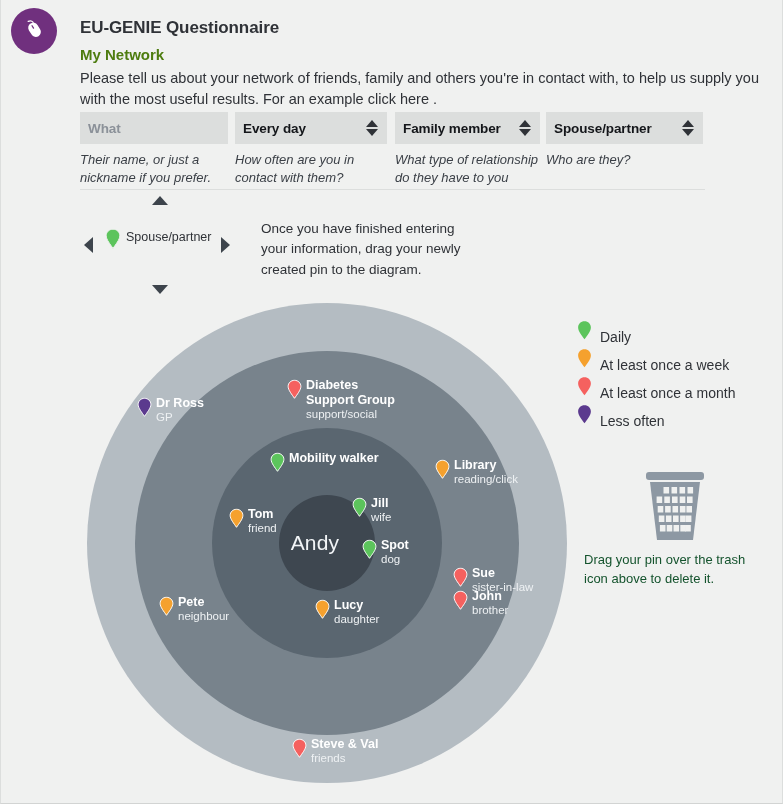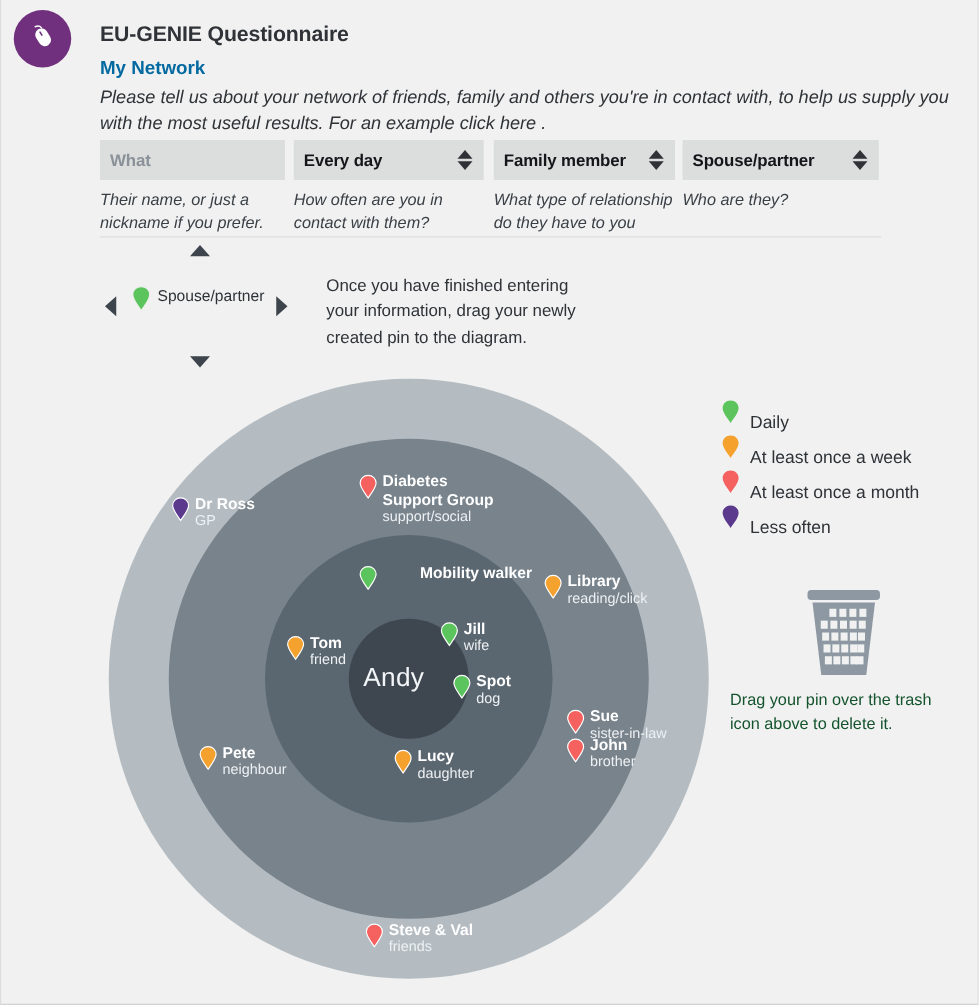--- a/index.html
+++ b/index.html
@@ -48,29 +48,28 @@
     font-weight: bold;
     color: #2f3237;
     letter-spacing: -0.1px;
   }
   #subtitle {
     position: absolute;
     left: 79px;
     top: 46px;
     font-size: 15px;
     font-weight: bold;
-    color: #0369a1;
+    color: #4d7c0f;
   }
   #intro {
     position: absolute;
     left: 79px;
     top: 68px;
     width: 700px;
     font-size: 14.5px;
-    font-style: italic;
     color: #2f3237;
     line-height: 1.45;
   }
 
   
   #form-row {
     position: absolute;
     left: 79px;
     top: 112px;
     width: 625px;
@@ -398,21 +397,21 @@
       <div class="node" style="left: 200px; top: 76px;">
         <span><svg width="15" height="21" viewBox="0 0 16 22">
             <path d="M8 1.2 C4.1 1.2 1.2 4.1 1.2 7.7 C1.2 11.6 5.3 16.4 8 20.4 C10.7 16.4 14.8 11.6 14.8 7.7 C14.8 4.1 11.9 1.2 8 1.2 Z" fill="#f5615f" stroke="#ffffff" stroke-width="1"></path>
           </svg></span>
         <span class="node-text">
           <span class="node-name">Diabetes</span>
           <span class="node-name">Support Group</span>
           <span class="node-role">support/social</span>
         </span>
       </div>
-      <div class="node" style="left: 200px; top: 149px; gap: 30px;">
+      <div class="node" style="left: 183px; top: 149px;">
         <span><svg width="15" height="21" viewBox="0 0 16 22">
             <path d="M8 1.2 C4.1 1.2 1.2 4.1 1.2 7.7 C1.2 11.6 5.3 16.4 8 20.4 C10.7 16.4 14.8 11.6 14.8 7.7 C14.8 4.1 11.9 1.2 8 1.2 Z" fill="#5cc45c" stroke="#ffffff" stroke-width="1"></path>
           </svg></span>
         <span class="node-text">
           <span class="node-name">Mobility walker</span>
         </span>
       </div>
       <div class="node" style="left: 348px; top: 156px;">
         <span><svg width="15" height="21" viewBox="0 0 16 22">
             <path d="M8 1.2 C4.1 1.2 1.2 4.1 1.2 7.7 C1.2 11.6 5.3 16.4 8 20.4 C10.7 16.4 14.8 11.6 14.8 7.7 C14.8 4.1 11.9 1.2 8 1.2 Z" fill="#f5a12e" stroke="#ffffff" stroke-width="1"></path>

